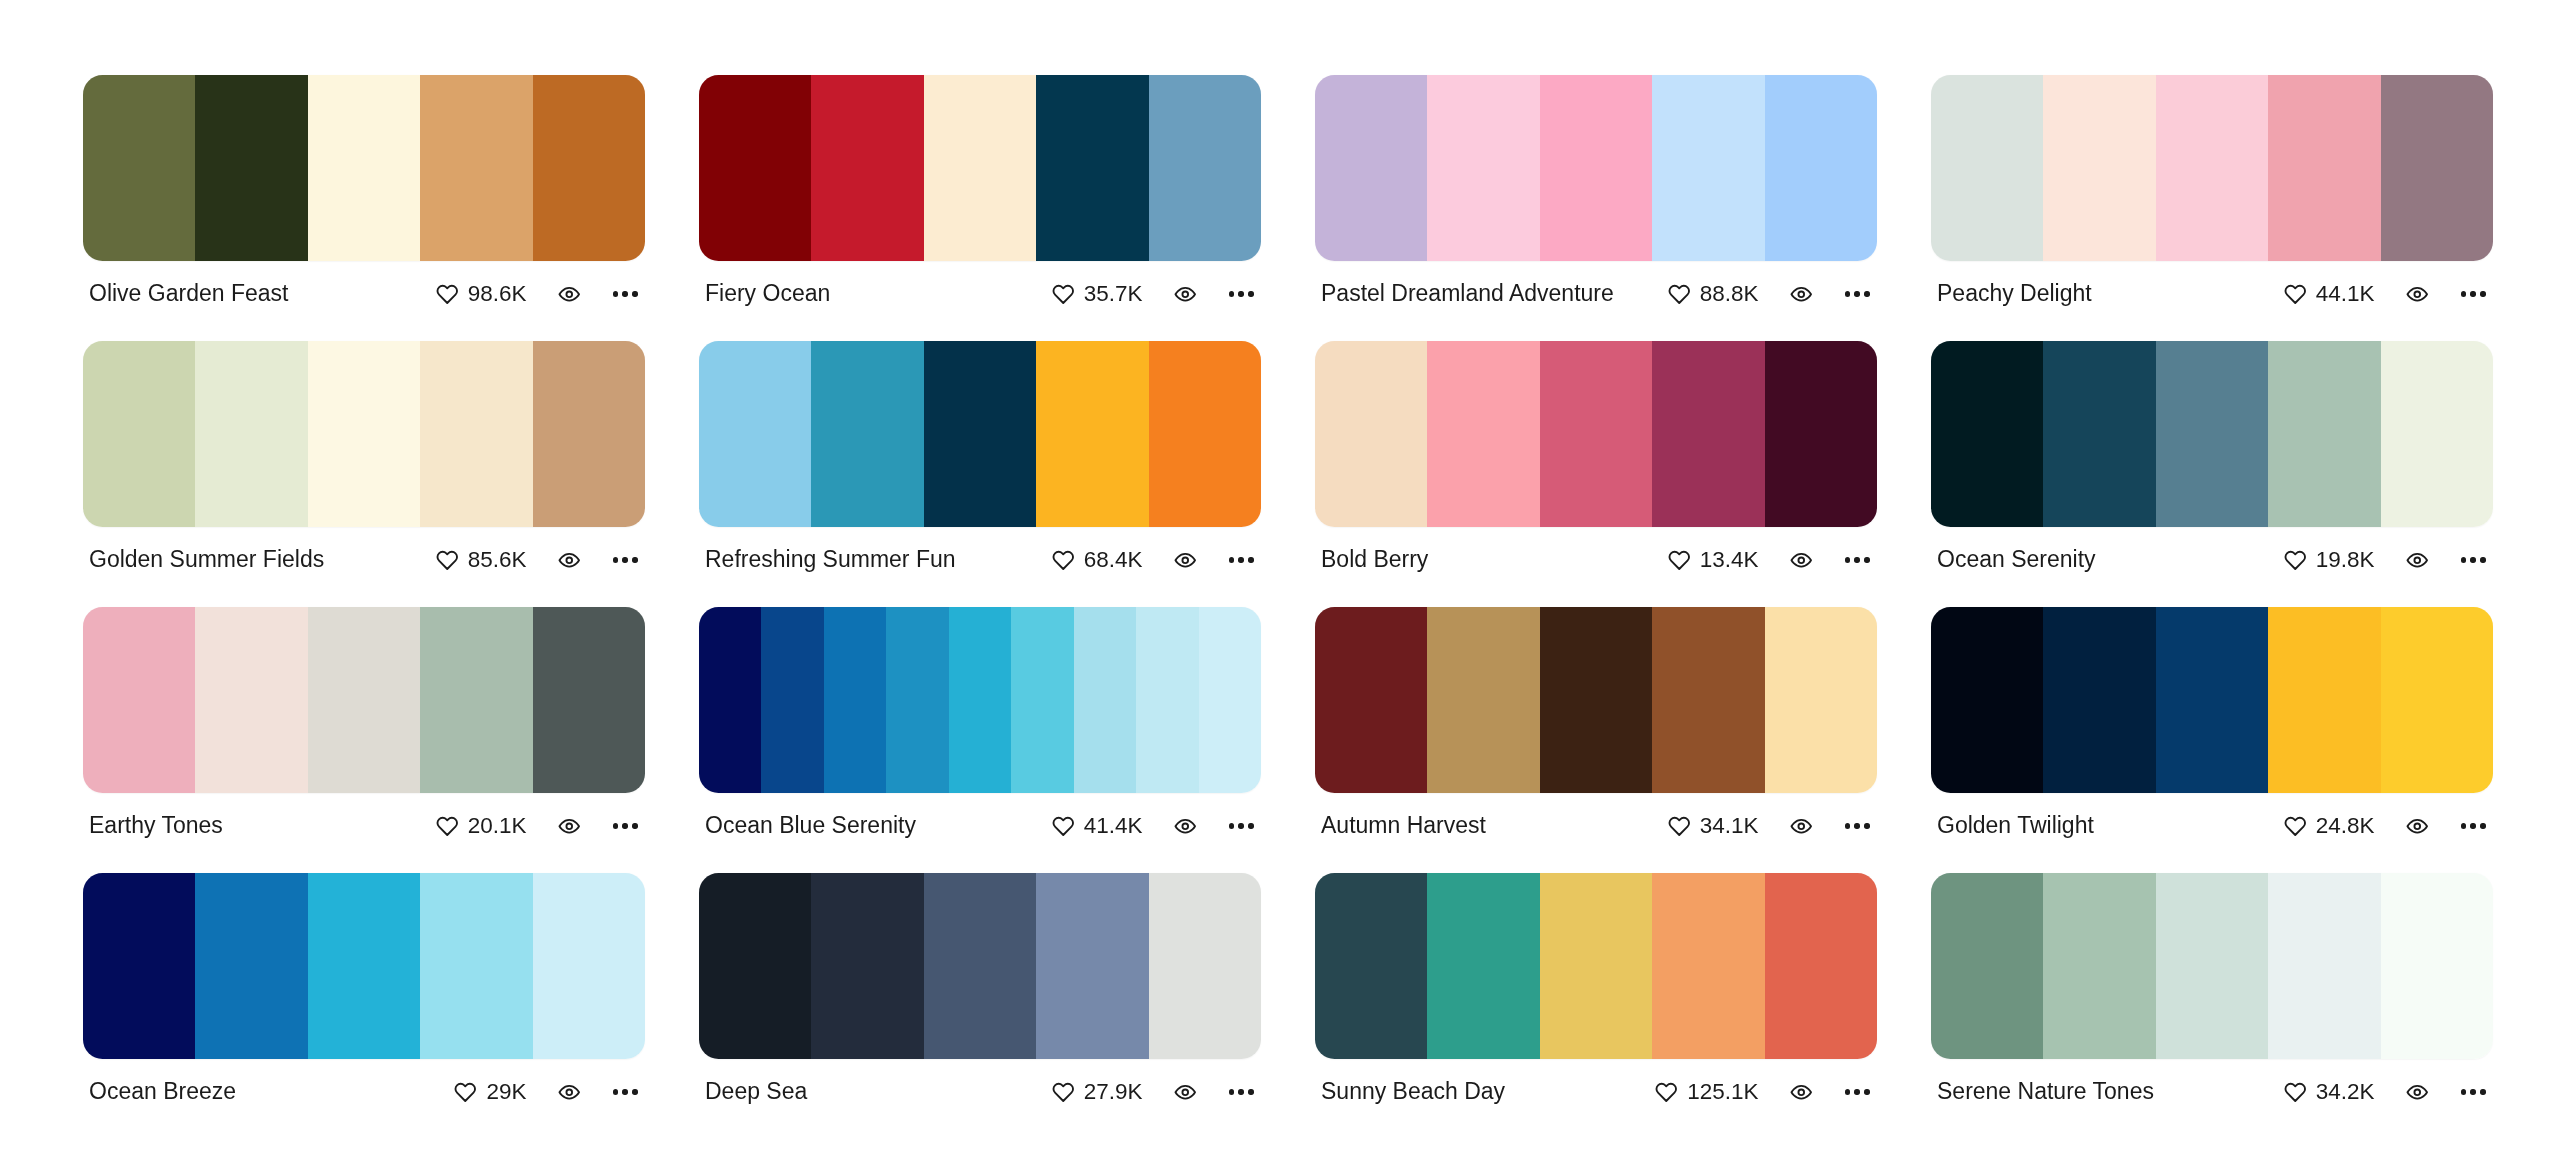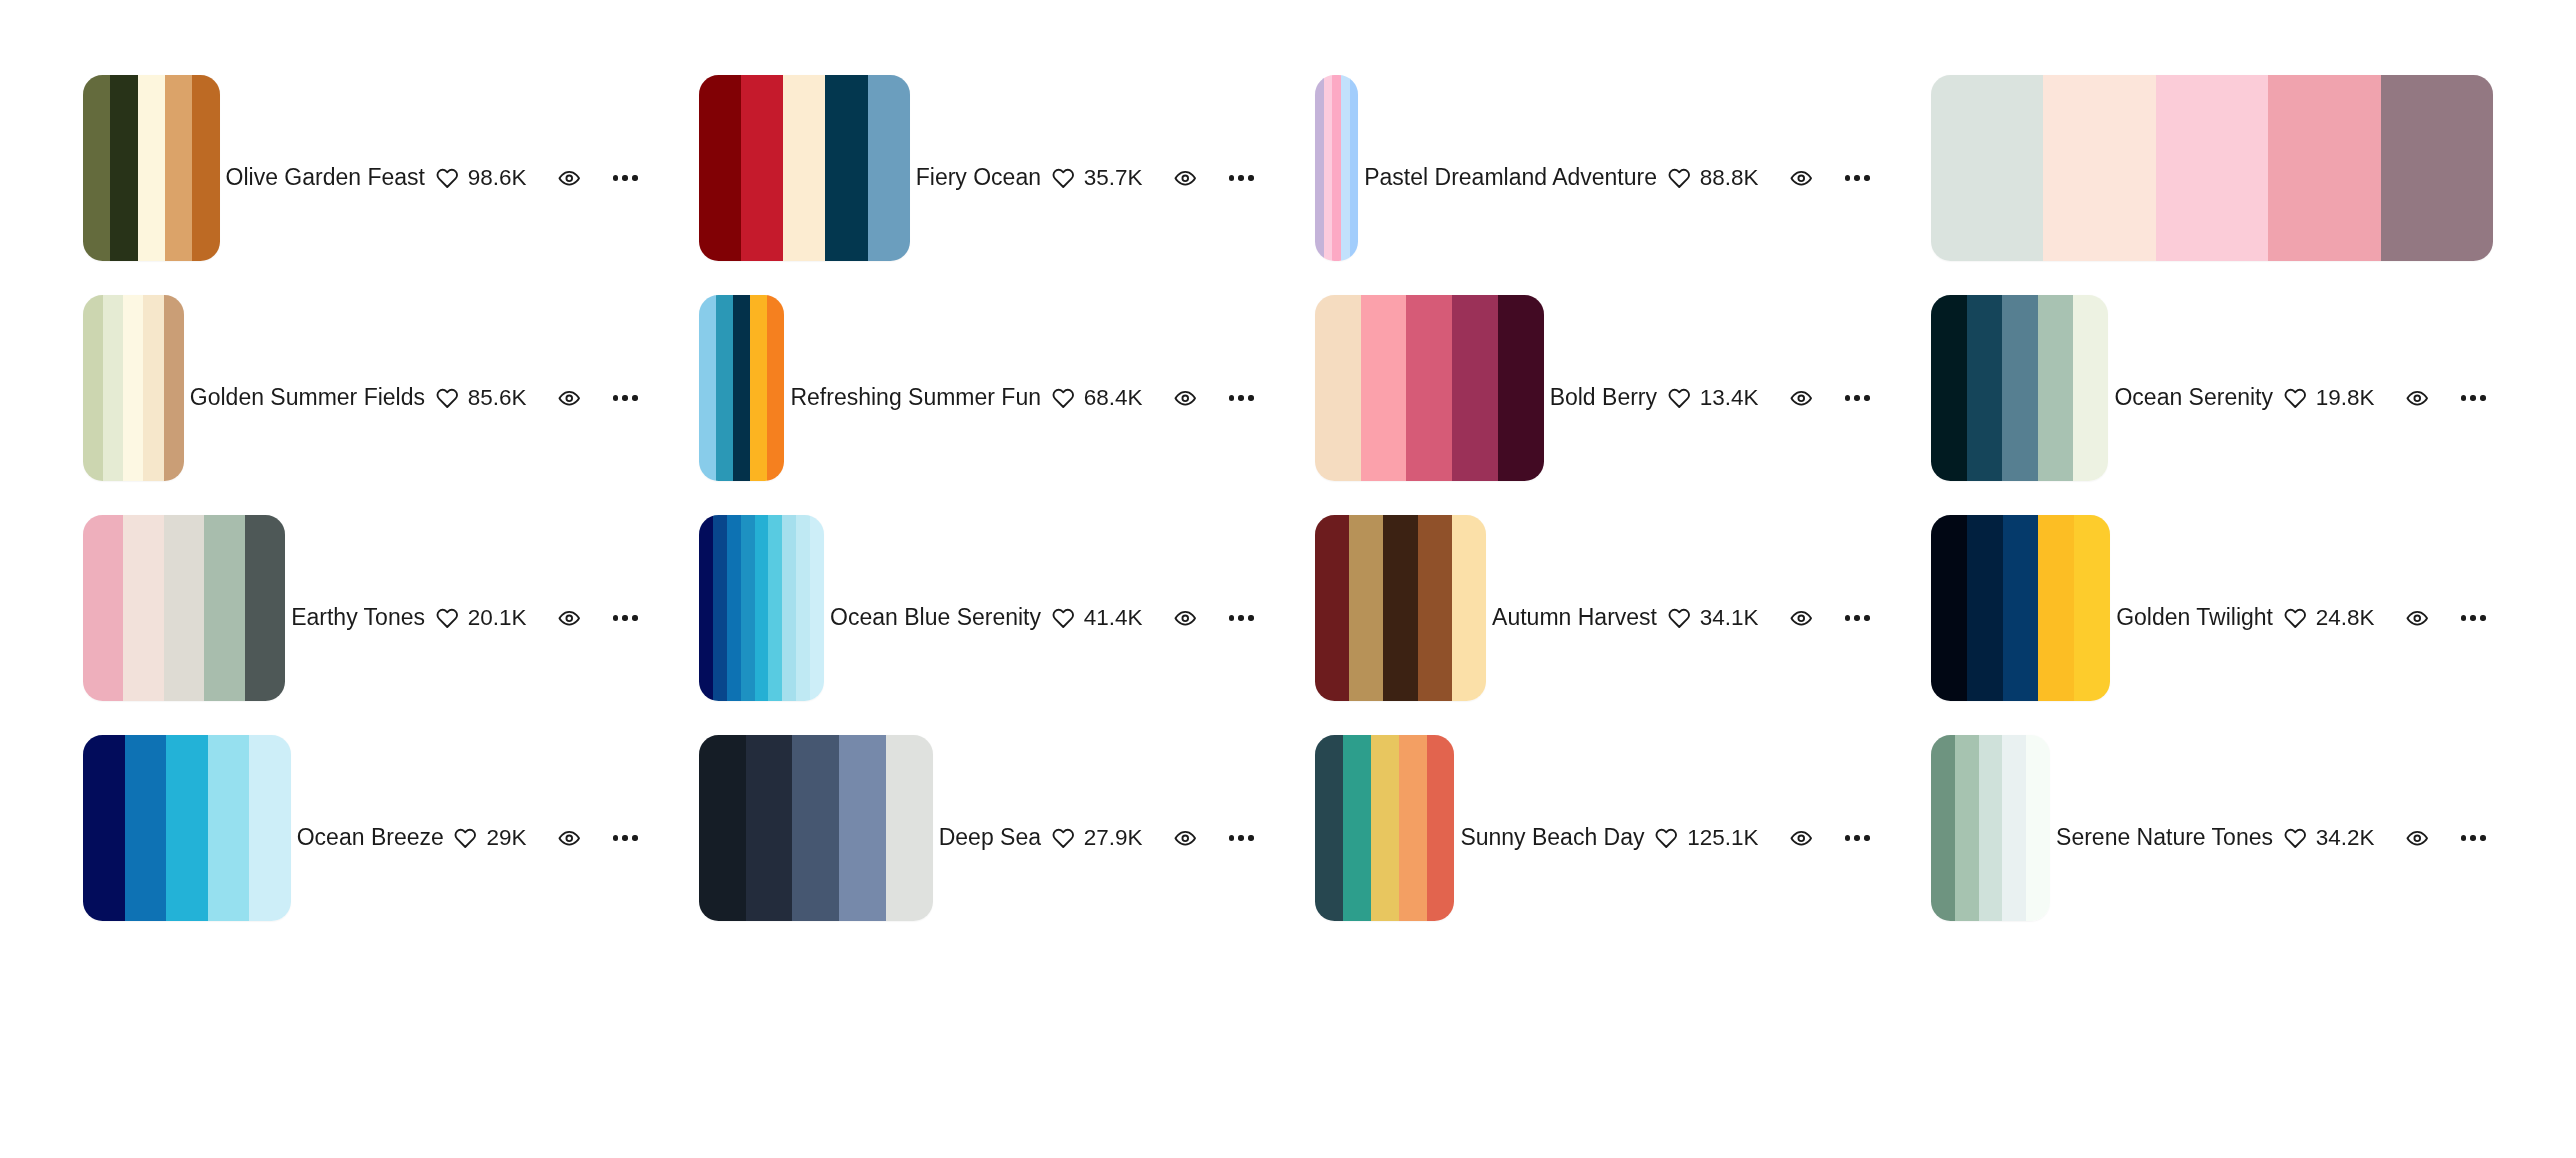--- a/index.html
+++ b/index.html
@@ -15,21 +15,21 @@
   #gallery {
     padding: 75px 83px 0 83px;
     display: grid;
     grid-template-columns: repeat(4, 1fr);
     column-gap: 54px;
     row-gap: 34px;
   }
 
   .palette-card {
     display: flex;
-    flex-direction: row;
+    flex-direction: column;
     cursor: pointer;
   }
 
   .swatch-strip {
     display: flex;
     height: 186px;
     width: 100%;
     border-radius: 19.5px;
     overflow: hidden;
     box-shadow: 0 0.8px 1.5px rgba(0,0,0,0.04);
@@ -217,20 +217,46 @@
       </div>
     </div>
     <div class="palette-card">
       <div class="swatch-strip">
         <div class="swatch" style="background: rgb(218, 227, 222);"></div>
         <div class="swatch" style="background: rgb(252, 229, 218);"></div>
         <div class="swatch" style="background: rgb(251, 204, 216);"></div>
         <div class="swatch" style="background: rgb(240, 163, 174);"></div>
         <div class="swatch" style="background: rgb(147, 120, 130);"></div>
       </div>
+      <div class="card-footer">
+        <div class="palette-name">Peachy Delight</div>
+        <div class="card-actions">
+          <div class="like-group">
+            <button class="icon-btn">
+              <svg width="22.5" height="22.5" viewBox="0 0 24 24" fill="none" stroke="#1b1b1b" stroke-width="2" stroke-linecap="round" stroke-linejoin="round">
+                <path d="M20.8 4.6a5.5 5.5 0 0 0-7.8 0L12 5.7l-1-1.1a5.5 5.5 0 0 0-7.8 7.8L12 21.3l8.8-8.9a5.5 5.5 0 0 0 0-7.8z"></path>
+              </svg>
+            </button>
+            <span class="like-count">44.1K</span>
+          </div>
+          <button class="icon-btn">
+            <svg width="22.5" height="22.5" viewBox="0 0 24 24" fill="none" stroke="#1b1b1b" stroke-width="2" stroke-linecap="round" stroke-linejoin="round">
+              <path d="M1.6 12S5.2 5.2 12 5.2 22.4 12 22.4 12 18.8 18.8 12 18.8 1.6 12 1.6 12z"></path>
+              <circle cx="12" cy="12" r="3"></circle>
+            </svg>
+          </button>
+          <button class="icon-btn">
+            <span class="dots-icon">
+              <i></i>
+              <i></i>
+              <i></i>
+            </span>
+          </button>
+        </div>
+      </div>
     </div>
     <div class="palette-card">
       <div class="swatch-strip">
         <div class="swatch" style="background: rgb(204, 214, 176);"></div>
         <div class="swatch" style="background: rgb(229, 235, 211);"></div>
         <div class="swatch" style="background: rgb(253, 248, 227);"></div>
         <div class="swatch" style="background: rgb(246, 231, 203);"></div>
         <div class="swatch" style="background: rgb(202, 158, 118);"></div>
       </div>
       <div class="card-footer">

